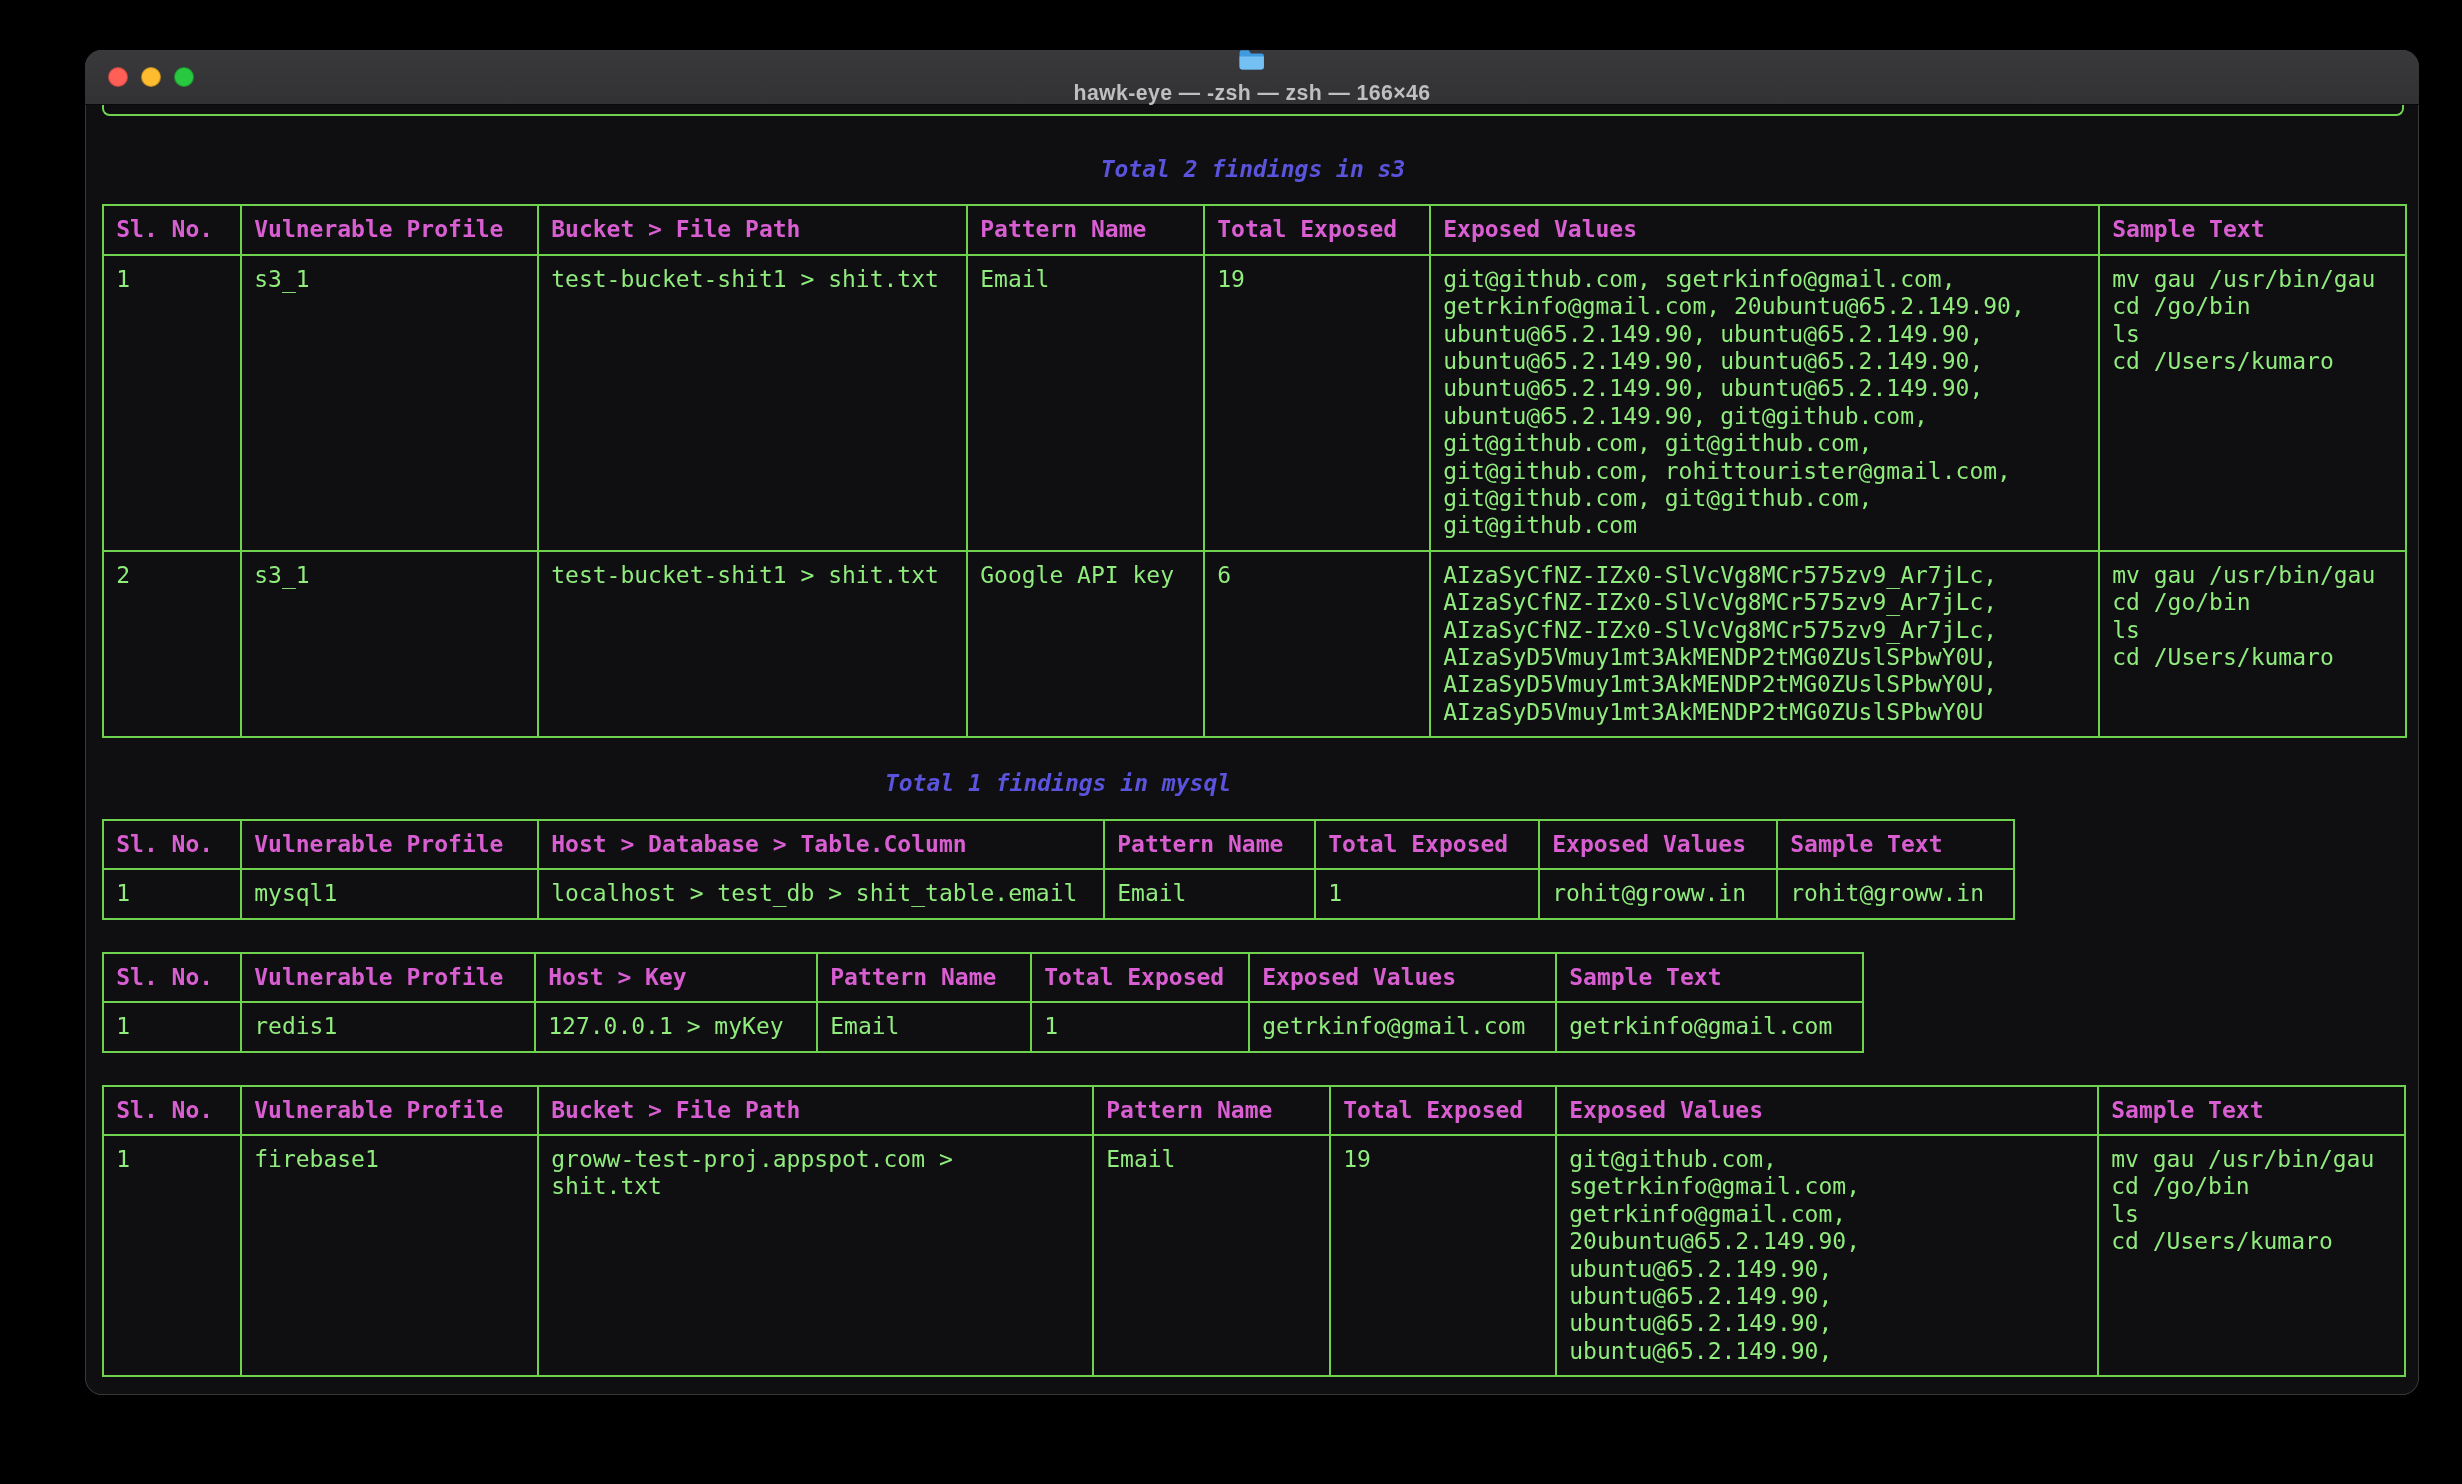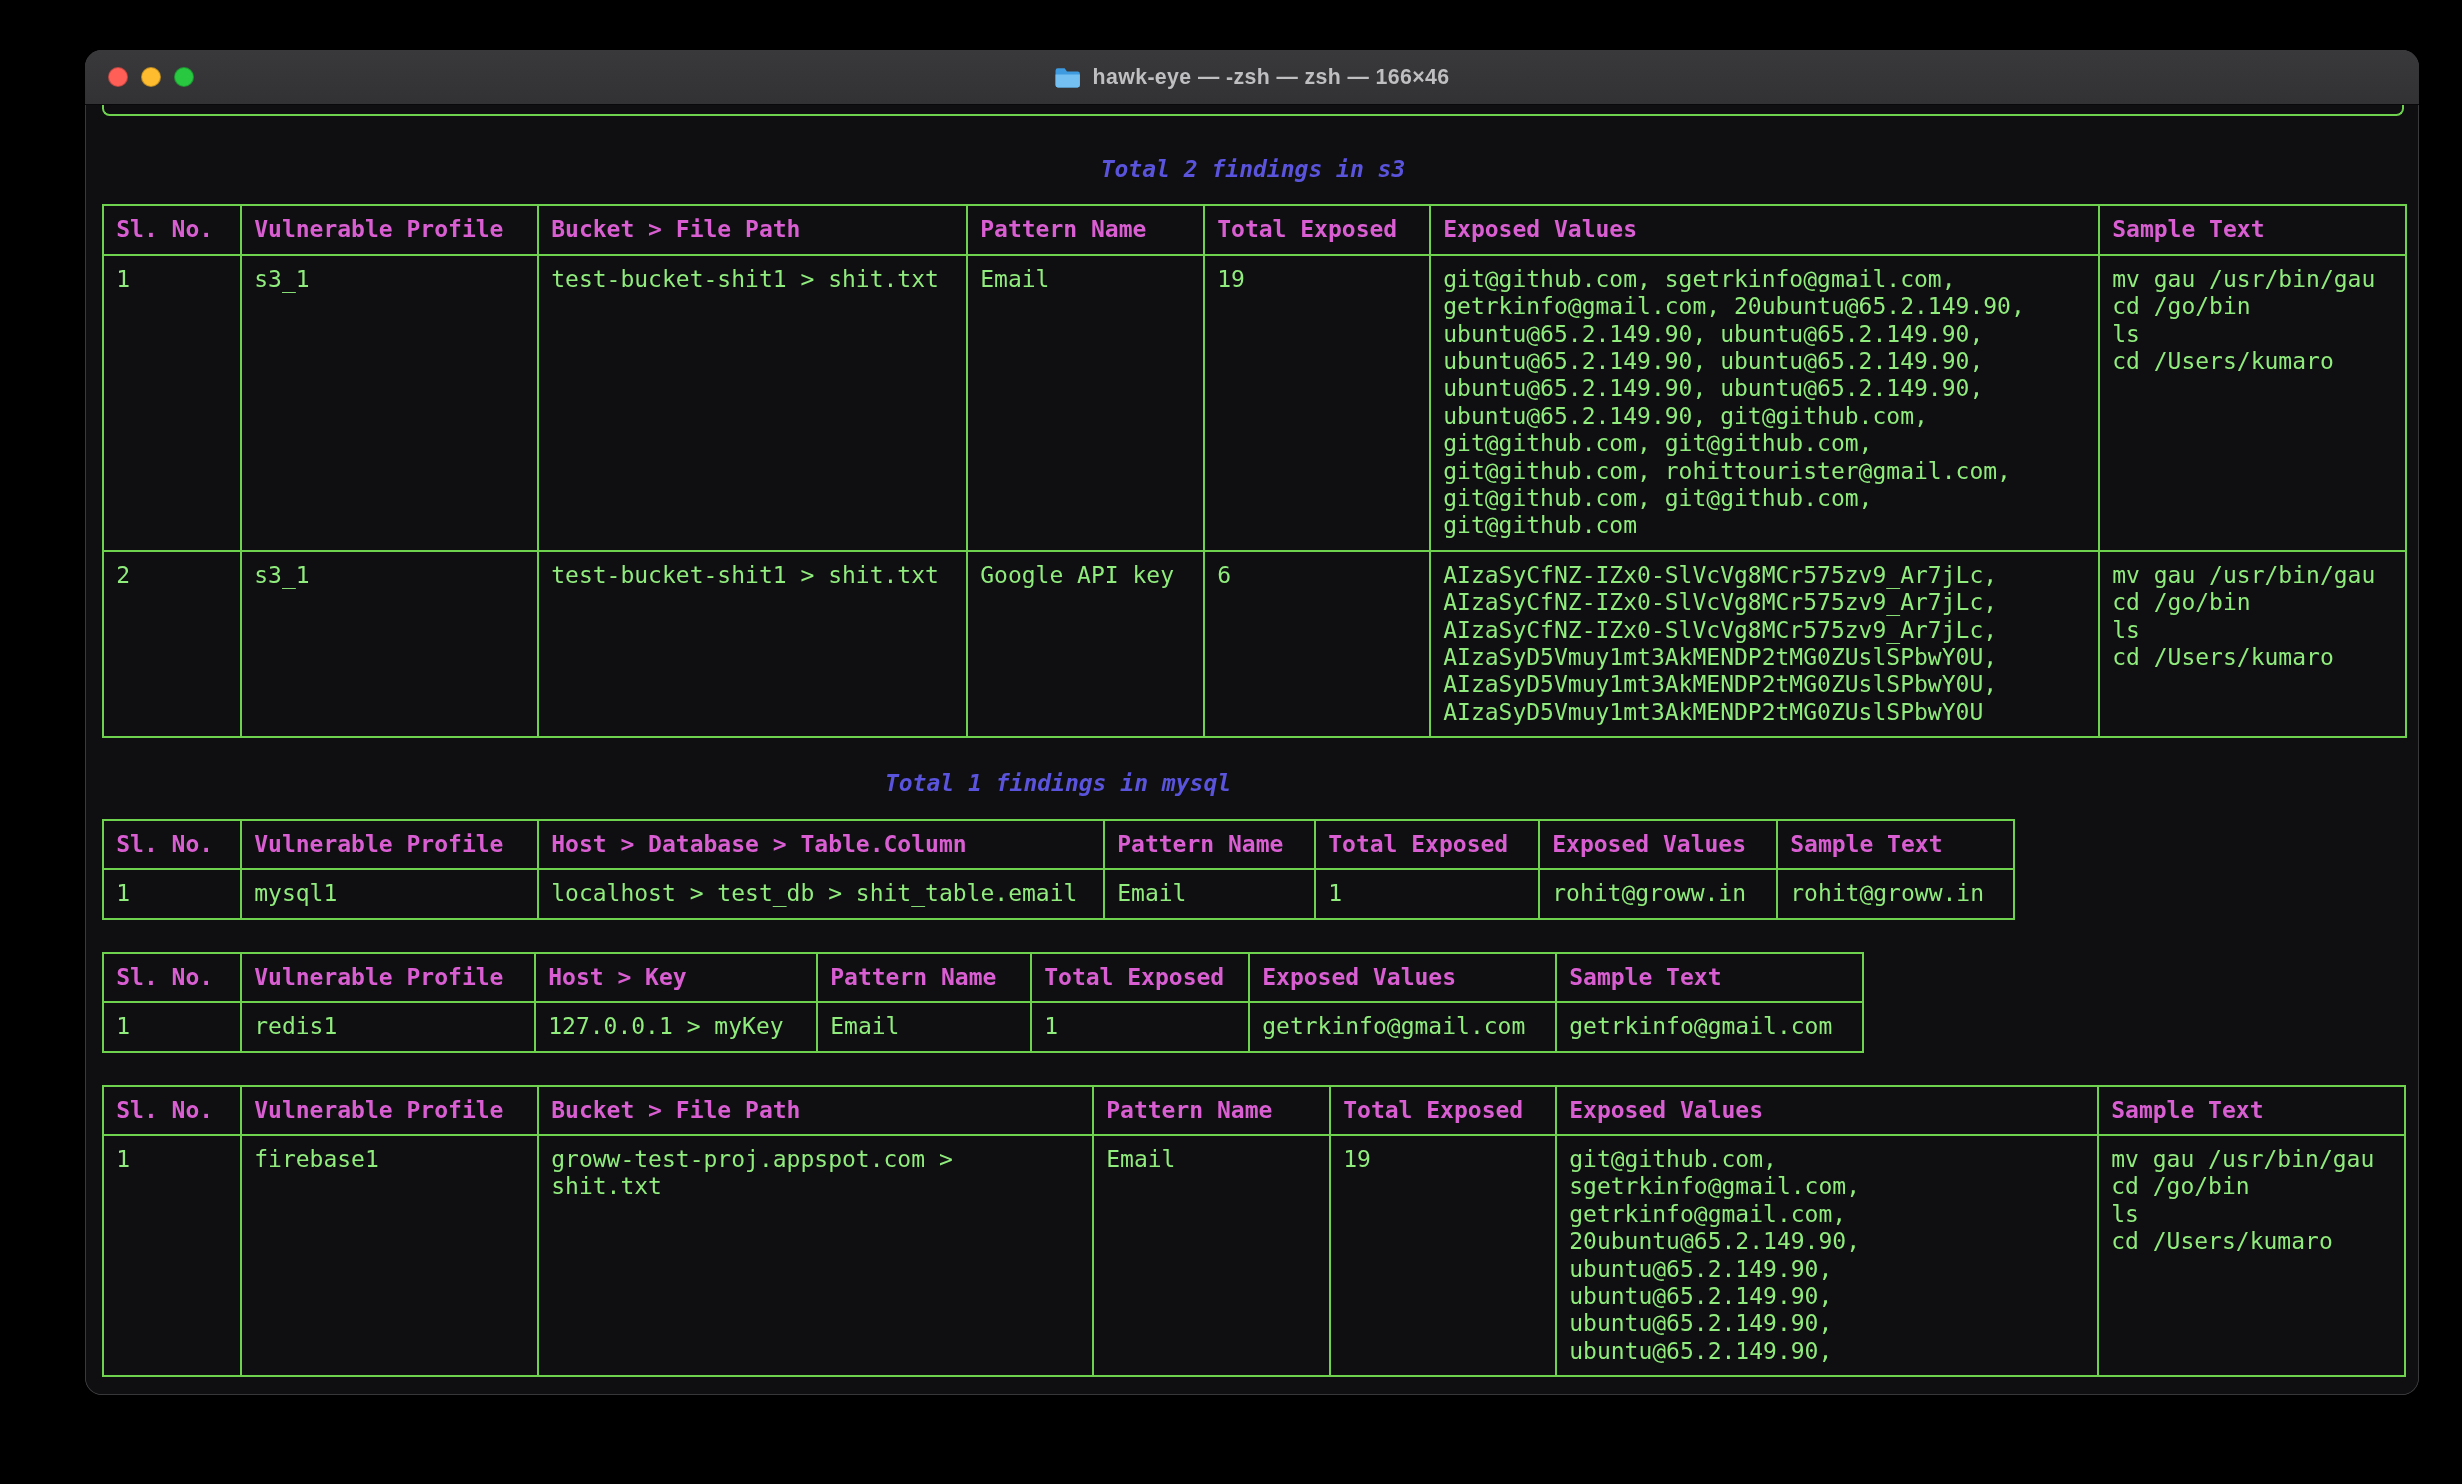--- a/index.html
+++ b/index.html
@@ -34,21 +34,21 @@
     display:flex;align-items:center;gap:13px;
   }
   .tl{width:20px;height:20px;border-radius:50%;display:inline-block;border:0.8px solid rgba(0,0,0,.25);}
   .tl.close{background:var(--light-close);}
   .tl.min{background:var(--light-minimize);}
   .tl.zoom{background:var(--light-zoom);}
   .title{
     color:var(--titlebar-text);
     font-family:"Liberation Sans", sans-serif;
     font-size:21.3px;font-weight:bold;letter-spacing:0.4px;
-    display:flex;align-items:center;gap:10.7px;
+    display:flex;align-items:center;gap:10.7px;flex-direction:column;
   }
   .folder-icon{display:inline-block;width:27.4px;height:23px;}
 
   .content{
     position:relative;height:1289px;overflow:hidden;
     padding:0 0 0 17px;
     font-size:23px;line-height:27.4px;
   }
   .top-box{
     width:2302px;height:10.7px;

